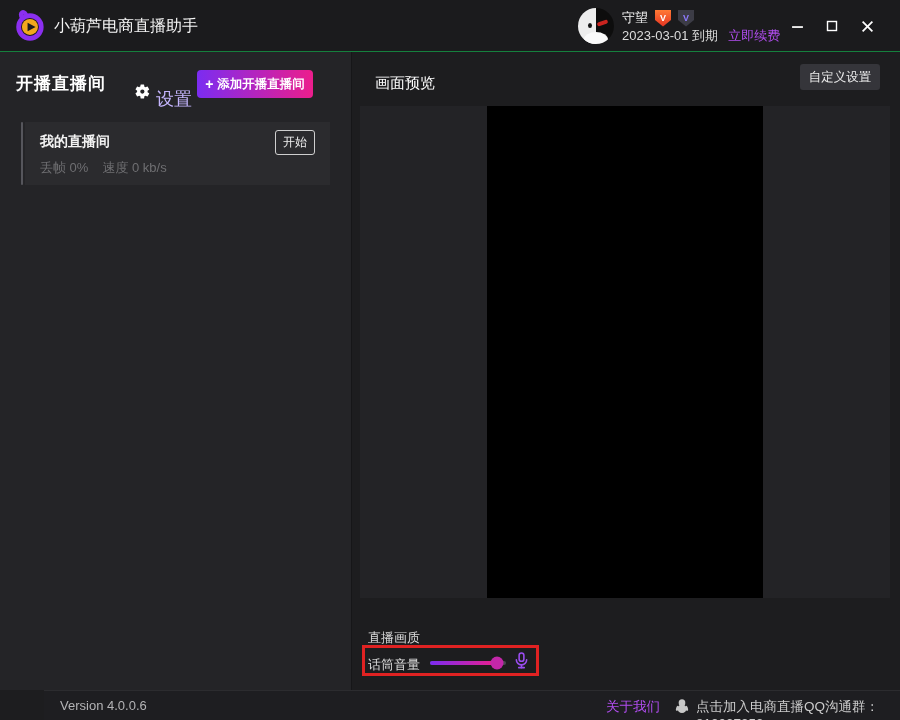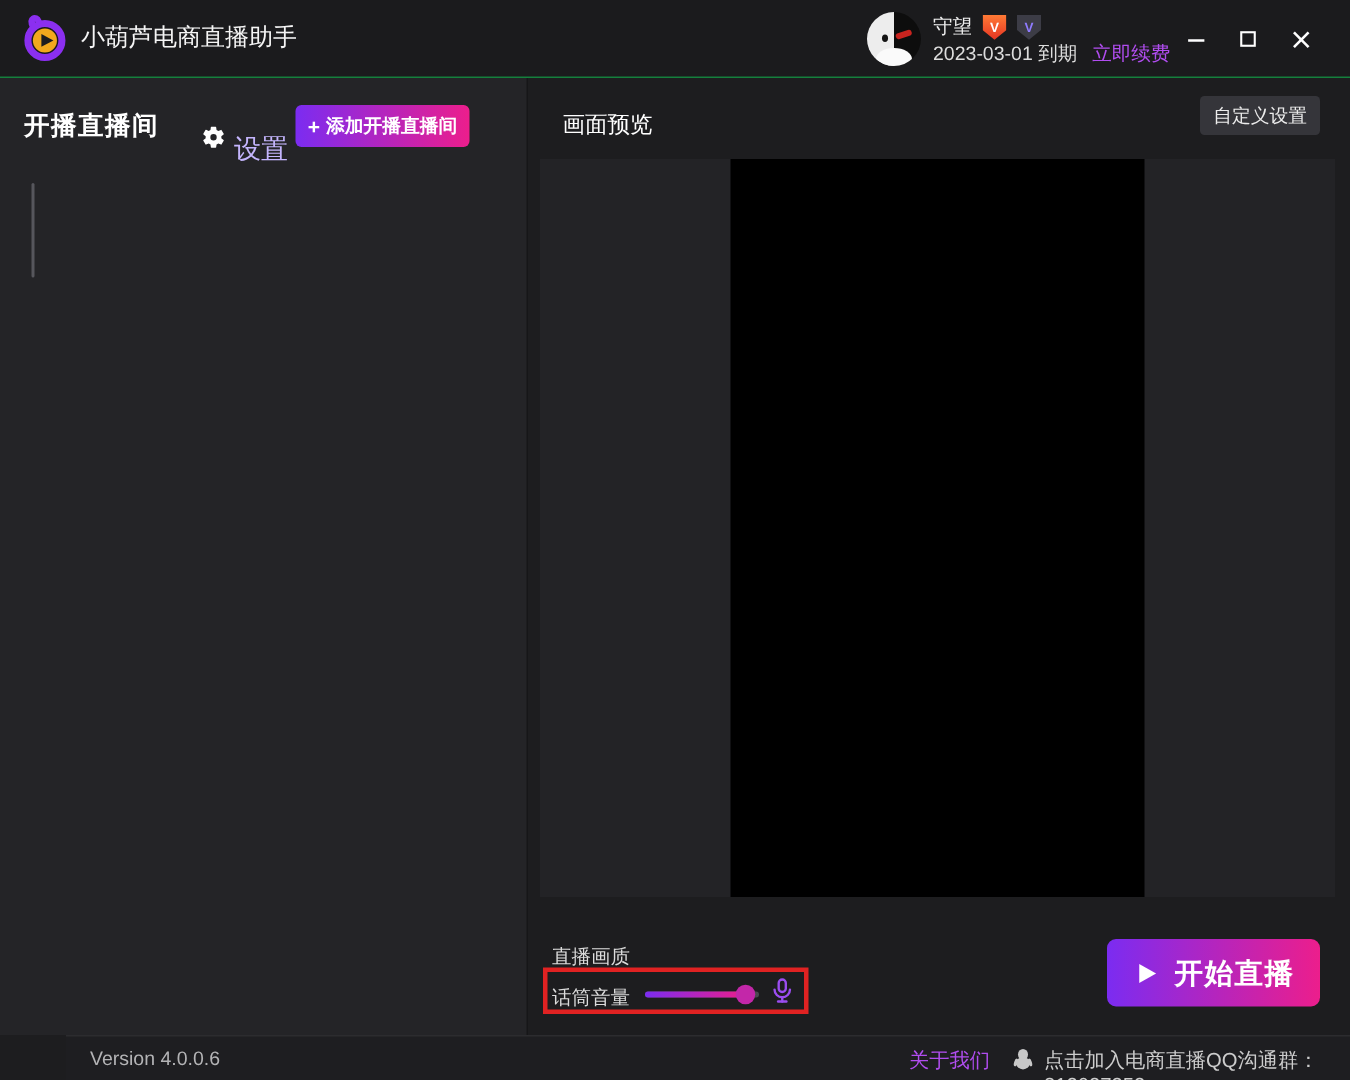--- a/index.html
+++ b/index.html
@@ -145,20 +145,28 @@
       <span>设置</span>
     </div>
 
     <button class="add-room-btn">
       <span class="plus">+</span>
       <span class="lbl">添加开播直播间</span>
     </button>
 
     <div class="list-scrollbar"></div>
 
+    <div class="room-card">
+      <div class="room-name">我的直播间</div>
+      <button class="start-btn">开始</button>
+      <div class="room-stats">
+        <span>丢帧 0%</span>
+        <span>速度 0 kb/s</span>
+      </div>
+    </div>
 
   </div>
 
   <div class="preview-title">画面预览</div>
   <button class="custom-settings-btn">自定义设置</button>
 
   <div class="preview-area">
     <div class="preview-canvas"></div>
   </div>
 
@@ -173,26 +181,20 @@
   <span class="mic-icon">
     <svg viewBox="0 0 24 24" width="19" height="21" fill="none" stroke="#9b4df0" stroke-width="2" stroke-linecap="round">
       <rect x="9" y="2.5" width="6" height="10.5" rx="3"></rect>
       <path d="M5.5 11a6.5 6.5 0 0 0 13 0"></path>
       <line x1="12" y1="17.5" x2="12" y2="21"></line>
       <line x1="8.5" y1="21" x2="15.5" y2="21"></line>
     </svg>
   </span>
   <div class="mic-highlight"></div>
 
-  <button class="start-stream-btn">
-    <svg viewBox="0 0 24 24" width="18" height="18">
-        <path d="M6 3.5 L21 12 L6 20.5 Z" fill="#fff"></path>
-      </svg>
-    <span class="lbl">开始直播</span>
-  </button>
 
   <div class="statusbar">
     <span class="version">Version 4.0.0.6</span>
     <span class="about-link">关于我们</span>
     <span class="qq-icon">
       <svg viewBox="0 0 24 24" width="16" height="18">
         <ellipse cx="12" cy="7.5" rx="5" ry="5.5" fill="#c8c8c8"></ellipse>
         <ellipse cx="12" cy="16.2" rx="6.8" ry="6.2" fill="#c8c8c8"></ellipse>
         <ellipse cx="5" cy="15.5" rx="1.9" ry="4" fill="#c8c8c8" transform="rotate(18 5 15.5)"></ellipse>
         <ellipse cx="19" cy="15.5" rx="1.9" ry="4" fill="#c8c8c8" transform="rotate(-18 19 15.5)"></ellipse>

